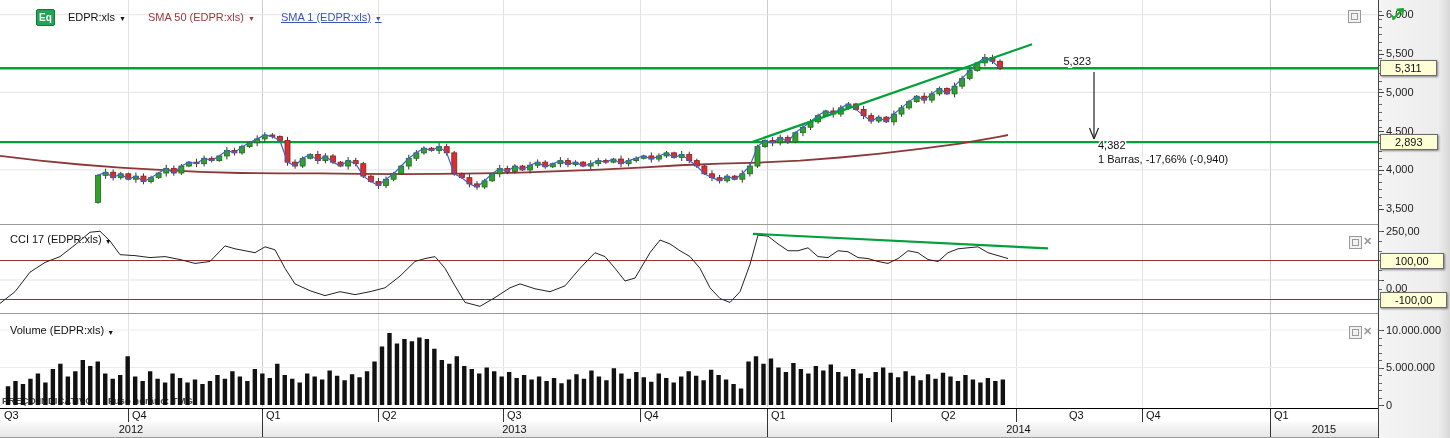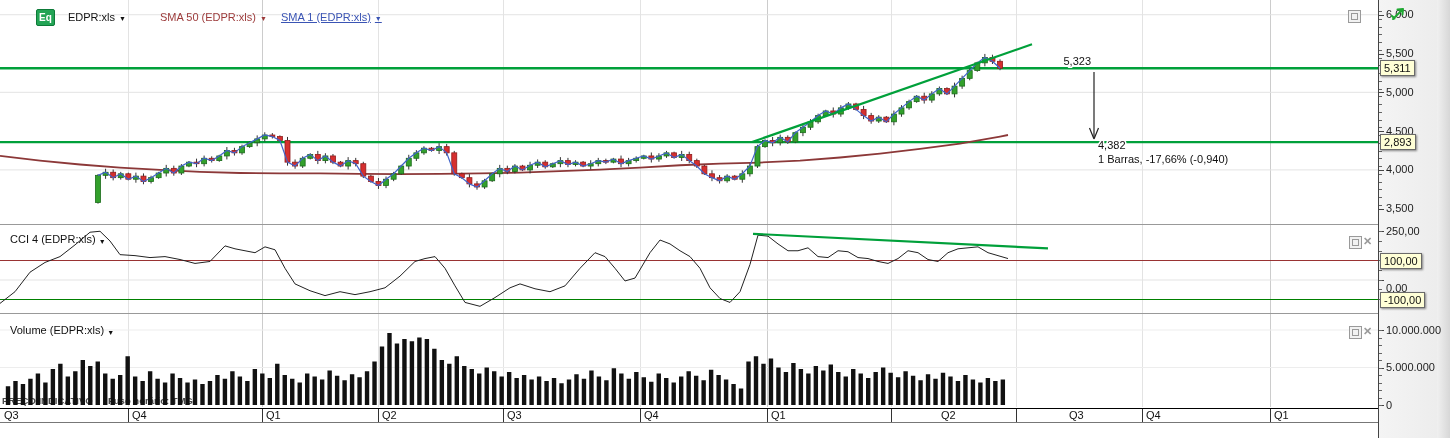--- a/index.html
+++ b/index.html
@@ -17,21 +17,21 @@
            background:linear-gradient(to right,#f4f4f4,#ebebeb);border-left:1px solid #444;}
   .edge{position:absolute;left:1437px;top:0;width:13px;height:438px;
         background:linear-gradient(to right,#f0f0f0,#d7d7d7);}
   .axlab{position:absolute;left:1386px;height:13px;line-height:13px;color:#222;}
   .tickmaj{position:absolute;left:1379px;width:5px;height:1px;background:#444;}
   .tickmin{position:absolute;left:1379px;width:3px;}
   .t-price{background:repeating-linear-gradient(to bottom,#666 0 1px,transparent 1px 7.76px);}
   .t-cci{background:repeating-linear-gradient(to bottom,#666 0 1px,transparent 1px 9.75px);}
   .t-vol{background:repeating-linear-gradient(to bottom,#666 0 1px,transparent 1px 7.5px);}
   .tag{position:absolute;left:1380px;background:#ffffd6;border:1px solid #6a6a6a;box-shadow:1px 1px 2px rgba(0,0,0,.45);
-       padding:0 3px;height:14px;line-height:14px;color:#111;}
+       padding:0 14px;height:14px;line-height:14px;color:#111;}
   
   .qrow{position:absolute;left:0;top:408px;width:1378px;height:13px;background:#fff;
         border-top:1px solid #000;border-bottom:1px solid #777;}
   .yrow{position:absolute;left:0;top:422px;width:1378px;height:15px;
         background:linear-gradient(#fafafa,#e6e6e6);border-bottom:1px solid #999;}
   .qlab{position:absolute;top:0;height:13px;line-height:13px;}
   .qsep{position:absolute;top:0;width:1px;height:13px;background:#333;}
   .ycell{position:absolute;top:0;height:15px;line-height:15px;text-align:center;}
   .ysep{position:absolute;top:0;width:1px;height:15px;background:#333;}
   
@@ -454,31 +454,31 @@
       <line x1="753" y1="233.785" x2="1048" y2="248.41" stroke="#00a03a" stroke-width="2.2"></line>
       <line x1="0" y1="224.5" x2="1378" y2="224.5" stroke="#999" stroke-width="1"></line>
       <line x1="0" y1="313.5" x2="1378" y2="313.5" stroke="#999" stroke-width="1"></line>
     </svg>
 
   <div class="hdr" style="left:8px;">
     <span class="logo">Eq</span>
     <span style="margin-left:9px;">EDPR:xls</span>
     <span class="caret">▼</span>
   </div>
-  <div class="hdr" style="left:132px;color:#9c3a3a;">
+  <div class="hdr" style="left:120px;color:#9c3a3a;">
     <span>SMA 50 (EDPR:xls)</span>
     <span class="caret">▼</span>
   </div>
   <div class="hdr" style="left:253px;color:#3a54b4;text-decoration:underline;">
     <span>SMA 1 (EDPR:xls)</span>
     <span class="caret">▼</span>
   </div>
 
   <div class="cci-lab" style="top:233px;">
-    <span>CCI 4 (EDPR:xls)</span>
+    <span>CCI 17 (EDPR:xls)</span>
     <span class="caret">▼</span>
   </div>
   <div class="vol-lab" style="top:324px;">
     <span>Volume (EDPR:xls)</span>
     <span class="caret">▼</span>
   </div>
 
   <div class="axiscol"></div>
   <div class="edge"></div>
   <div id="axis-labels">
@@ -541,13 +541,22 @@
       <div class="qlab" style="left:771px">Q1</div>
       <div class="qsep" style="left:891px"></div>
       <div class="qlab" style="left:941px">Q2</div>
       <div class="qsep" style="left:1016px"></div>
       <div class="qlab" style="left:1069px">Q3</div>
       <div class="qsep" style="left:1142px"></div>
       <div class="qlab" style="left:1146px">Q4</div>
       <div class="qsep" style="left:1270px"></div>
       <div class="qlab" style="left:1274px">Q1</div>
     </div>
+  <div class="yrow" id="yrow">
+      <div class="ycell" style="left:0px;width:262px">2012</div>
+      <div class="ysep" style="left:262px"></div>
+      <div class="ycell" style="left:262px;width:505px">2013</div>
+      <div class="ysep" style="left:767px"></div>
+      <div class="ycell" style="left:767px;width:503px">2014</div>
+      <div class="ysep" style="left:1270px"></div>
+      <div class="ycell" style="left:1270px;width:108px">2015</div>
+    </div>
 </div>
 
 </body></html>

